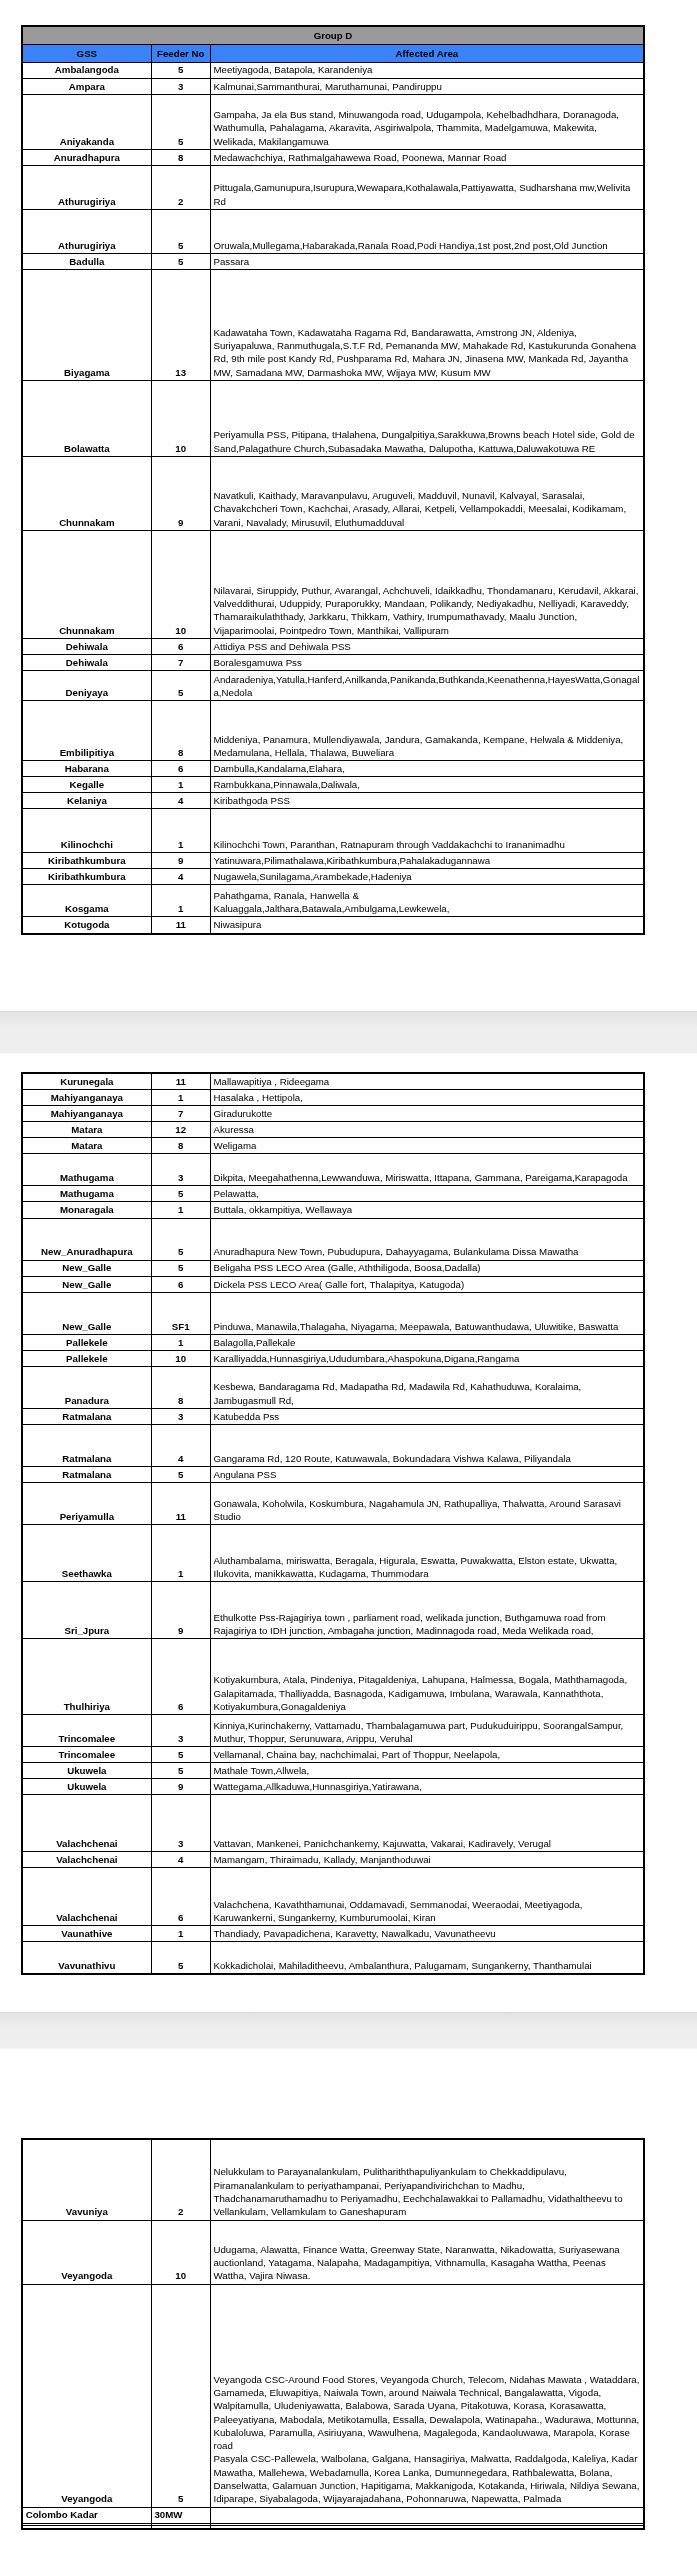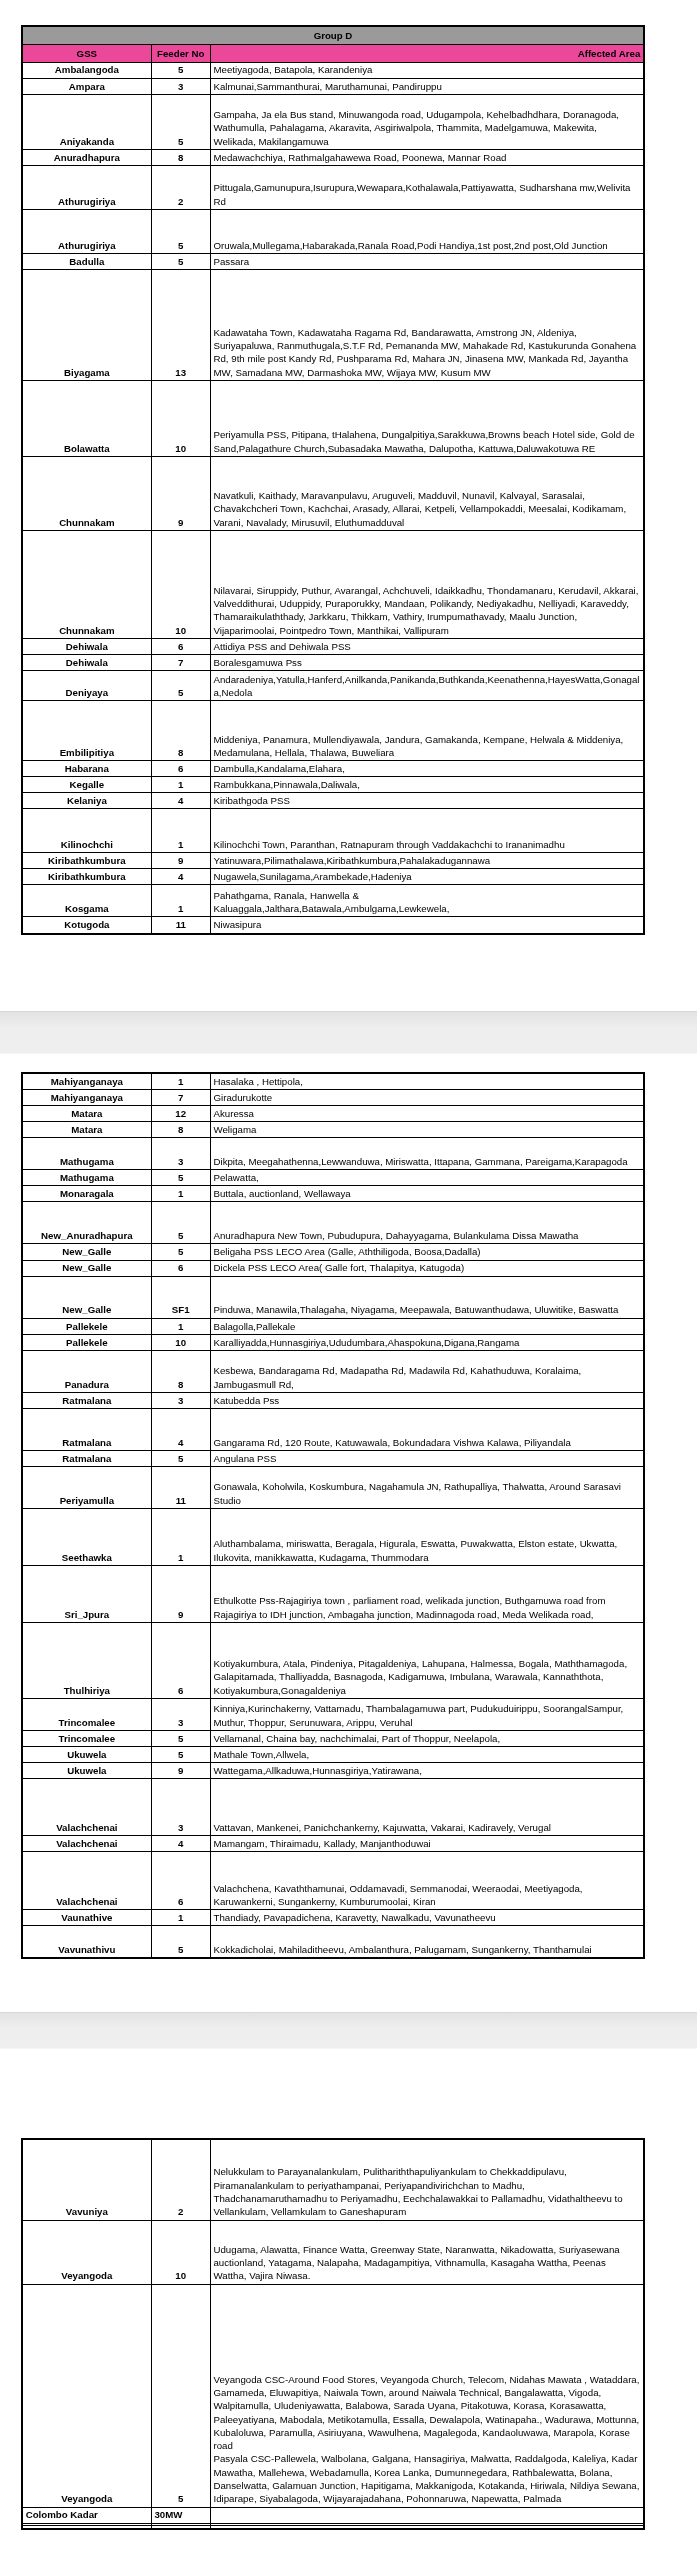--- a/index.html
+++ b/index.html
@@ -31,25 +31,25 @@
     border:1.8px solid #000;
     padding:0.9px 2.7px;
     vertical-align:bottom;
     overflow:hidden;
   }
   tr.group-header th{
     background:#9a9a9a;text-align:center;font-weight:bold;
     height:15px;line-height:14px;
   }
   tr.col-header th{
-    background:#ec4899;font-weight:bold;height:15px;line-height:14px;
+    background:#3b82f6;font-weight:bold;height:15px;line-height:14px;
   }
   tr.col-header th.h-gss{text-align:center;}
   tr.col-header th.h-feeder{text-align:center;padding:0.9px 0.9px;}
-  tr.col-header th.h-area{text-align:right;}
+  tr.col-header th.h-area{text-align:center;}
   td.gss-cell{font-weight:bold;text-align:center;overflow-wrap:anywhere;}
   td.feeder-cell{font-weight:bold;text-align:center;}
   td.area-cell{text-align:left;white-space:pre-line;overflow-wrap:anywhere;}
   td.left{text-align:left;}
 </style>
 </head>
 <body>
 
 <div>
 
@@ -193,20 +193,25 @@
   </table>
 
   <table id="table2" class="grid">
     <colgroup>
         <col class="col-gss">
         <col class="col-feeder">
         <col class="col-area">
       </colgroup>
     <tbody>
         <tr>
+          <td class="gss-cell">Kurunegala</td>
+          <td class="feeder-cell">11</td>
+          <td class="area-cell">Mallawapitiya , Rideegama</td>
+        </tr>
+        <tr>
           <td class="gss-cell">Mahiyanganaya</td>
           <td class="feeder-cell">1</td>
           <td class="area-cell">Hasalaka , Hettipola,</td>
         </tr>
         <tr>
           <td class="gss-cell">Mahiyanganaya</td>
           <td class="feeder-cell">7</td>
           <td class="area-cell">Giradurukotte</td>
         </tr>
         <tr>
@@ -225,21 +230,21 @@
           <td class="area-cell">Dikpita, Meegahathenna,Lewwanduwa, Miriswatta, Ittapana, Gammana, Pareigama,Karapagoda</td>
         </tr>
         <tr>
           <td class="gss-cell">Mathugama</td>
           <td class="feeder-cell">5</td>
           <td class="area-cell">Pelawatta,</td>
         </tr>
         <tr>
           <td class="gss-cell">Monaragala</td>
           <td class="feeder-cell">1</td>
-          <td class="area-cell">Buttala, auctionland, Wellawaya</td>
+          <td class="area-cell">Buttala, okkampitiya, Wellawaya</td>
         </tr>
         <tr style="height: 42px;">
           <td class="gss-cell">New_Anuradhapura</td>
           <td class="feeder-cell">5</td>
           <td class="area-cell">Anuradhapura New Town, Pubudupura, Dahayyagama, Bulankulama Dissa Mawatha</td>
         </tr>
         <tr>
           <td class="gss-cell">New_Galle</td>
           <td class="feeder-cell">5</td>
           <td class="area-cell">Beligaha PSS LECO Area (Galle, Aththiligoda, Boosa,Dadalla)</td>

